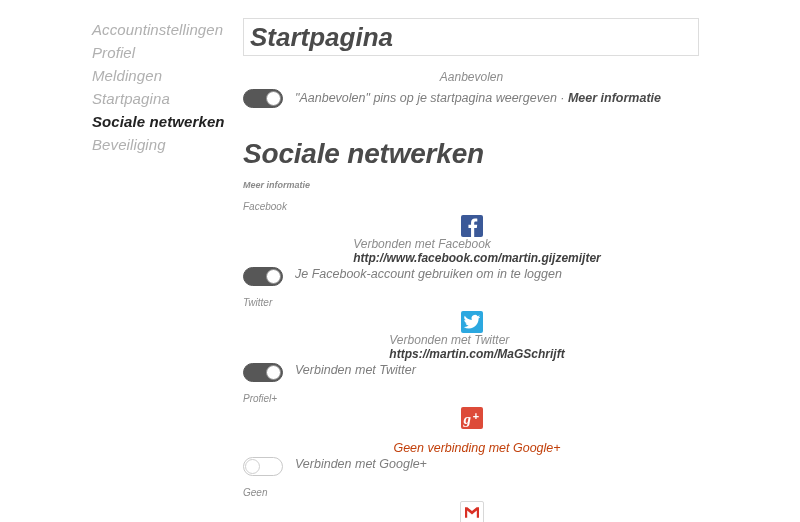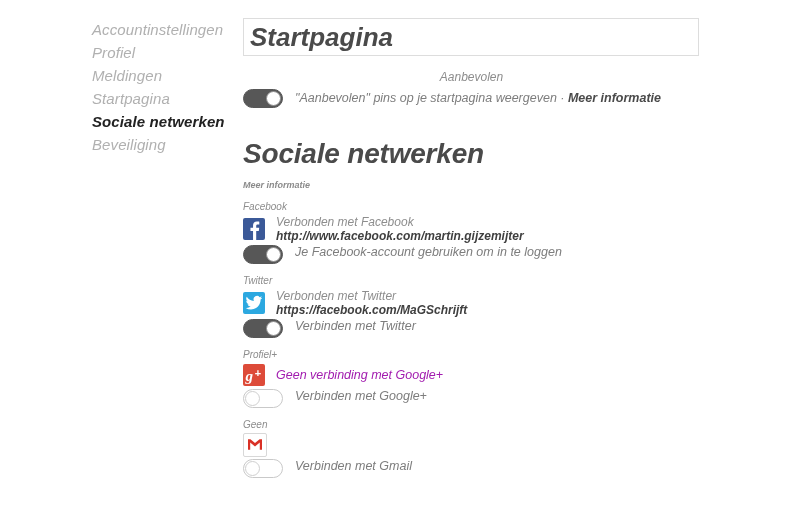--- a/index.html
+++ b/index.html
@@ -150,20 +150,21 @@
   }
   .net-name {
     font-size: 10px;
     color: #8d8d8d;
     margin-bottom: 3px;
   }
   .net-row {
     display: flex;
     align-items: center;
     min-height: 24px;
+    flex-direction: column;
   }
   .net-icon {
     flex: 0 0 auto;
     width: 22px;
     height: 22px;
     border-radius: 2px;
     display: flex;
     align-items: center;
     justify-content: center;
     position: relative;
@@ -179,23 +180,24 @@
     white-space: nowrap;
   }
   .net-url {
     font-size: 12px;
     font-weight: bold;
     color: #3f3f3f;
     white-space: nowrap;
   }
   .net-status-inline {
     font-size: 12.5px;
-    color: #a21caf;
+    color: #c2410c;
     margin-left: 11px;
     white-space: nowrap;
+    margin-top: 12px;
   }
   .net-toggle-row {
     display: flex;
     align-items: flex-start;
     margin-top: 2px;
   }
   .net-toggle-row .toggle-text {
     margin-left: 12px;
   }
 </style>
@@ -255,21 +257,21 @@
     <div class="net-block">
       <div class="net-name">Twitter</div>
       <div class="net-row">
         <div class="net-icon" style="background:#2ca8e0;">
           <svg width="18" height="18" viewBox="0 0 24 24" aria-hidden="true">
             <path d="M23 4.9c-0.8 0.36-1.7 0.6-2.6 0.72 0.94-0.56 1.66-1.45 2-2.5-0.88 0.52-1.85 0.9-2.88 1.1A4.52 4.52 0 0 0 11.6 8.3c0 0.36 0.04 0.7 0.12 1.03A12.84 12.84 0 0 1 2.4 3.6a4.52 4.52 0 0 0 1.4 6.04 4.48 4.48 0 0 1-2.05-0.57v0.06a4.52 4.52 0 0 0 3.63 4.43 4.52 4.52 0 0 1-2.04 0.08 4.53 4.53 0 0 0 4.22 3.14A9.06 9.06 0 0 1 1 18.6a12.8 12.8 0 0 0 6.92 2.03c8.3 0 12.85-6.88 12.85-12.85 0-0.2 0-0.39-0.01-0.58A9.18 9.18 0 0 0 23 4.9z" fill="#ffffff"></path>
           </svg>
         </div>
         <div class="net-info">
           <div class="net-status">Verbonden met Twitter</div>
-          <div class="net-url">https://facebook.com/MaGSchrijft</div>
+          <div class="net-url">https://martin.com/MaGSchrijft</div>
         </div>
       </div>
       <div class="net-toggle-row">
         <div class="toggle on">
           <div class="knob"></div>
         </div>
         <div class="toggle-text">Verbinden met Twitter</div>
       </div>
     </div>
 

